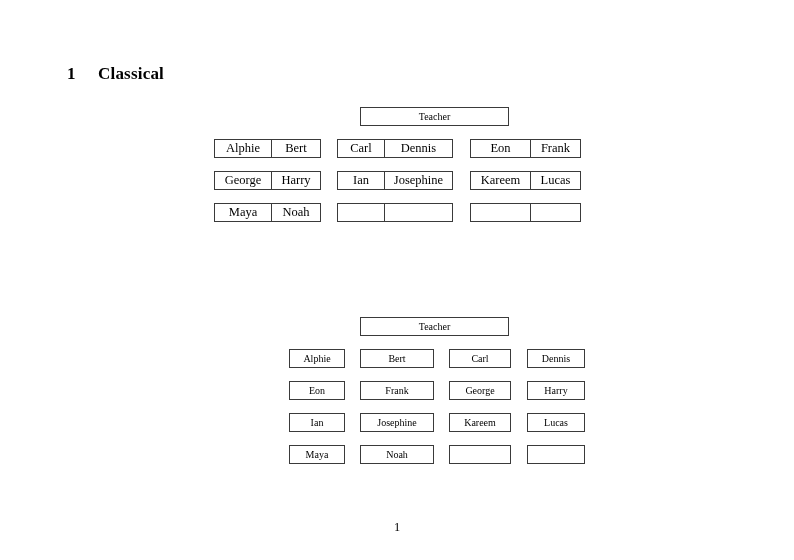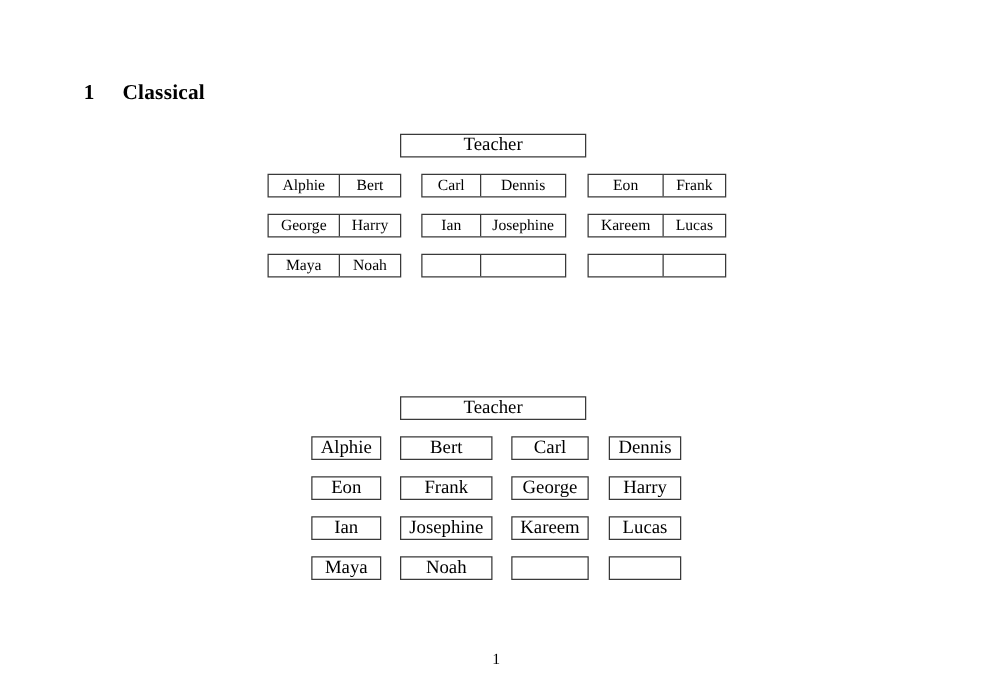--- a/index.html
+++ b/index.html
@@ -39,23 +39,24 @@
 
   
   .box {
     position: absolute;
     box-sizing: border-box;
     border: 1px solid #3a3a3a;
     background: #ffffff;
     height: 19px;
     line-height: 17px;
     text-align: center;
-    font-size: 15px;
+    font-size: 10px;
     white-space: nowrap;
     overflow: hidden;
+    margin-left: 40px;
   }
 
   
   .teacher-box {
     left: 320px;
     width: 149px;
   }
 
   
   .pair-box {

